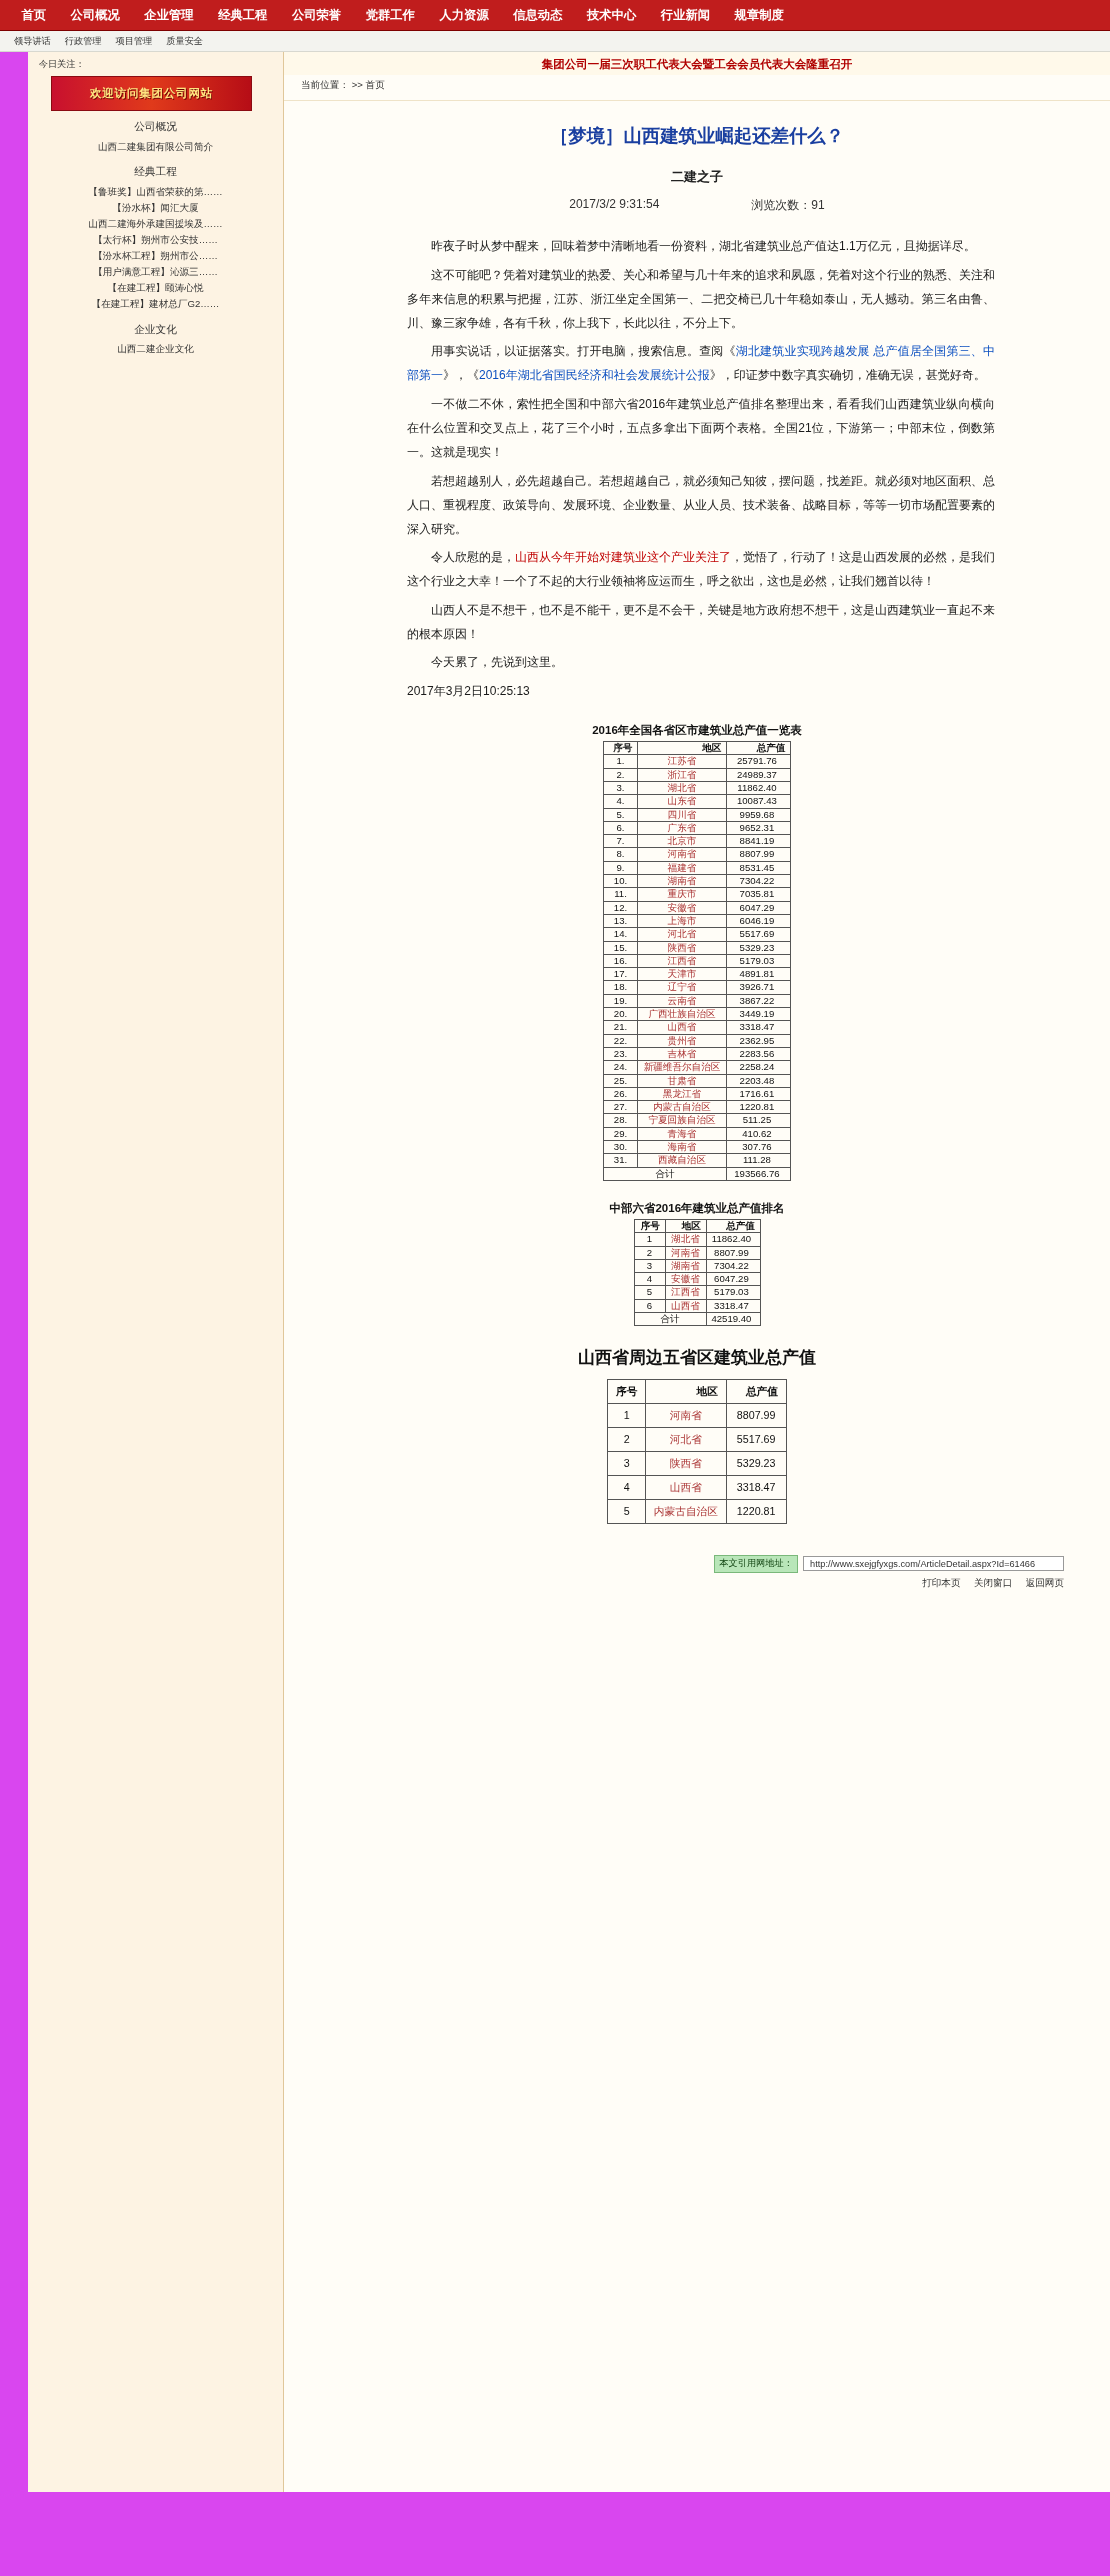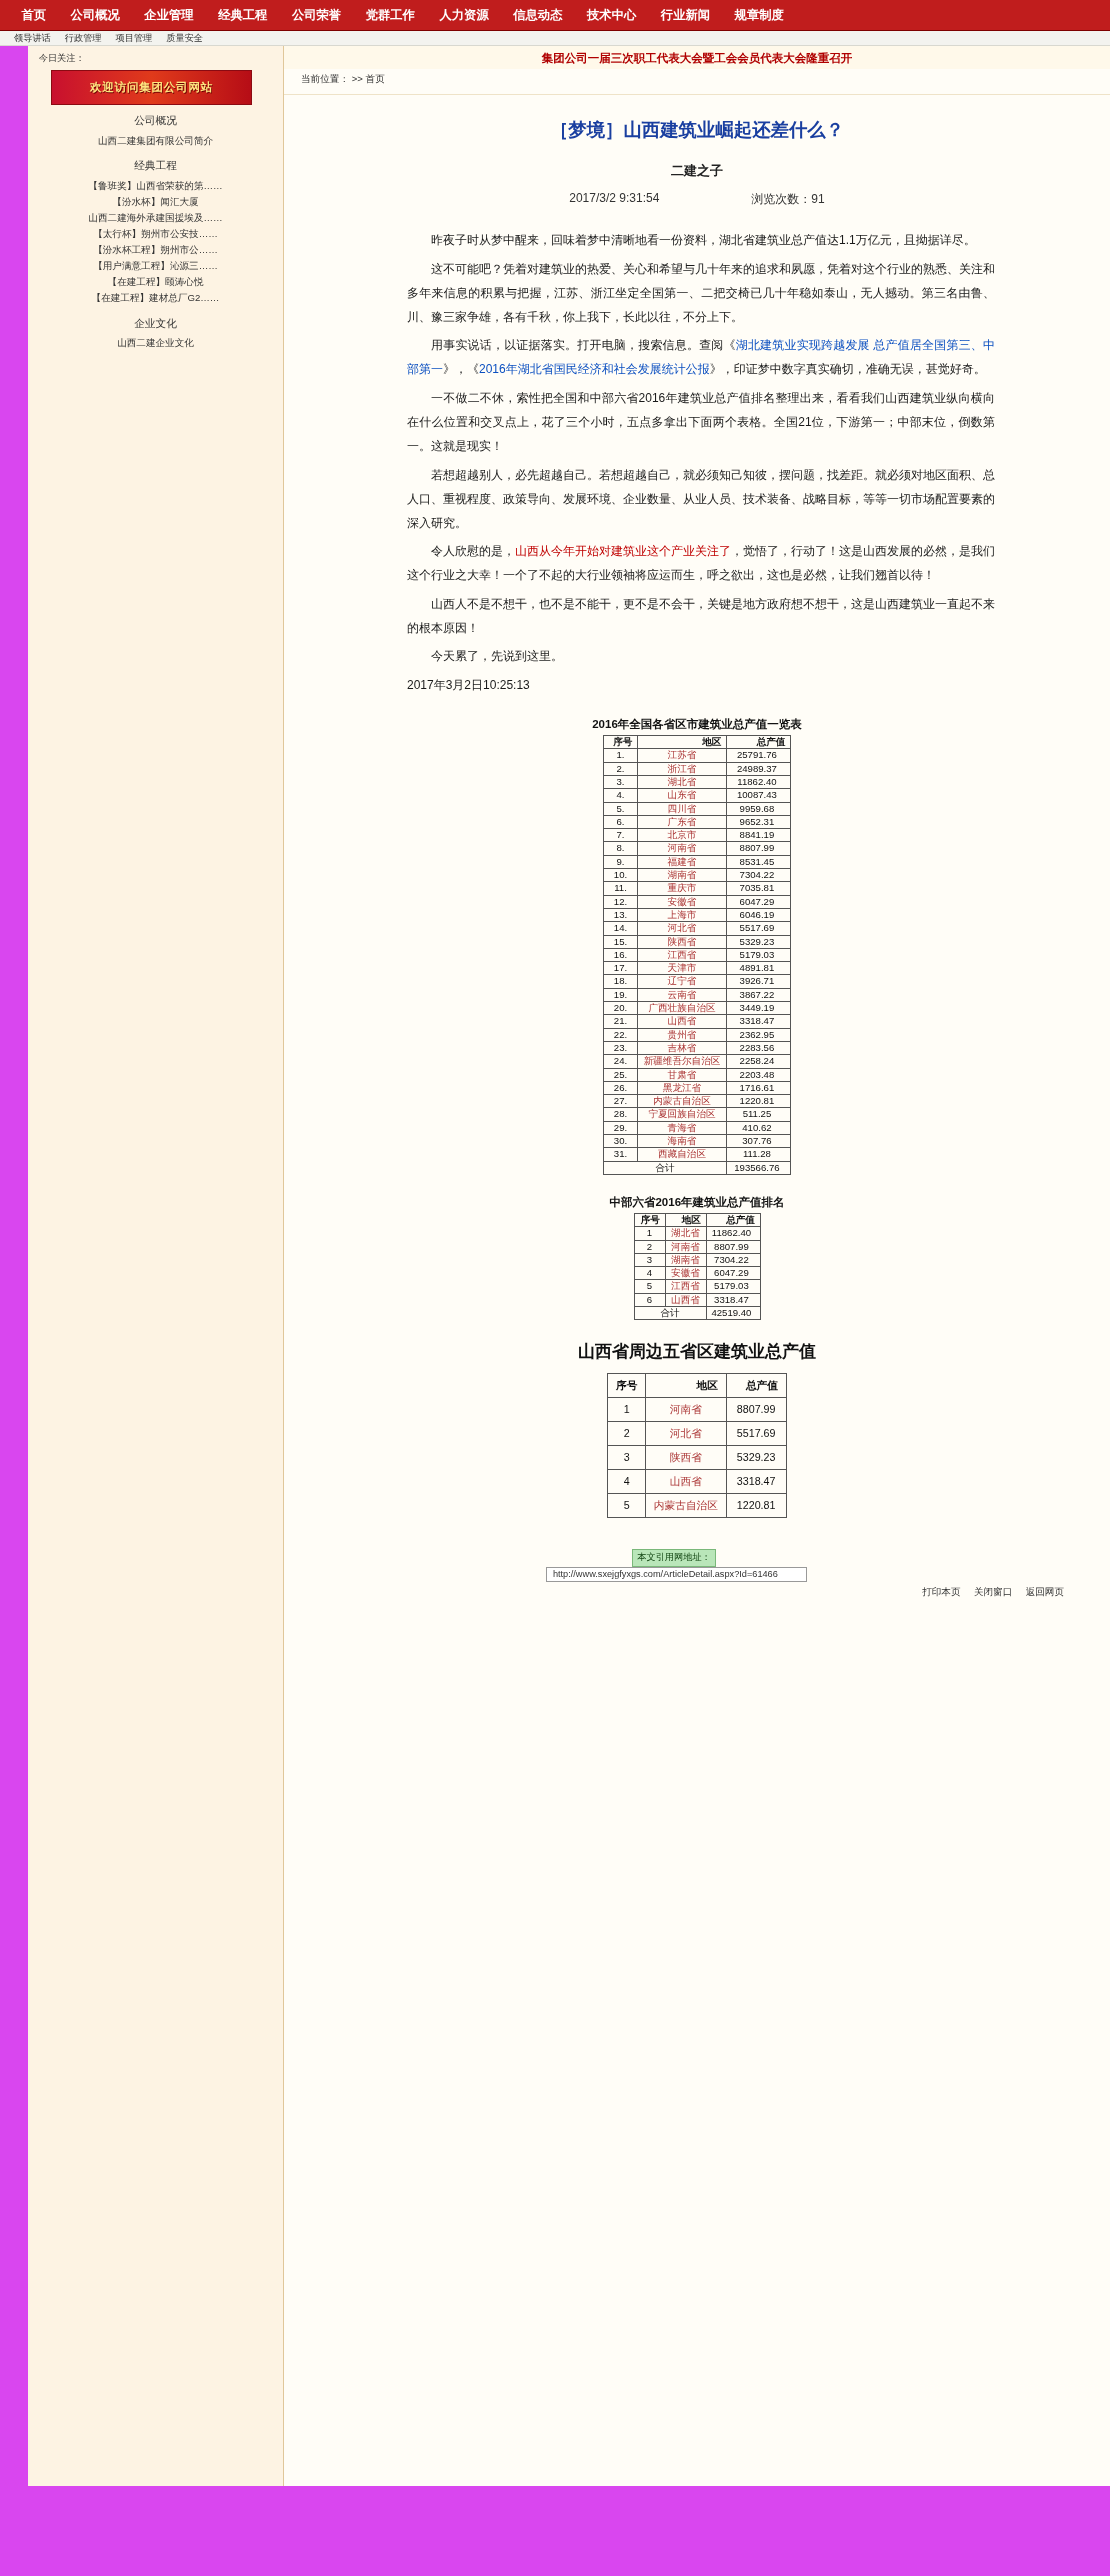--- a/index.html
+++ b/index.html
@@ -32,21 +32,21 @@
     font-weight:bold;
     text-decoration:none;
     padding:0 12.3px;
     white-space:nowrap;
     line-height:31px;
   }
   .topnav a:first-child { padding-left:6.1px; }
   
   .subnav {
     background:#f3f3ef;
-    height:15px;
+    height:21px;
     display:flex;
     align-items:center;
     padding-left:14px;
     border-bottom:0.8px solid #d8d8d0;
     font-size:9.2px;
     color:#333;
   }
   .subnav a { color:#333; text-decoration:none; margin-right:14px; }
   
   .columns { display:flex; align-items:flex-start;padding-left:28px; }
@@ -186,21 +186,20 @@
   table.big td.reg { width:68px; }
   table.big td.val { width:60px; text-align:center; }
 
   
   .srcbar {
     display:flex;
     justify-content:flex-end;
     align-items:center;
     margin:31px 46px 4.6px 0;
     font-size:9.2px;
-    flex-direction:column;
   }
   .srclabel {
     background:#b9e6b9;
     border:0.8px solid #7ab87a;
     padding:1.5px 4.6px;
     color:#114411;
   }
   .srcurl {
     border:0.8px solid #999;
     background:#fff;

